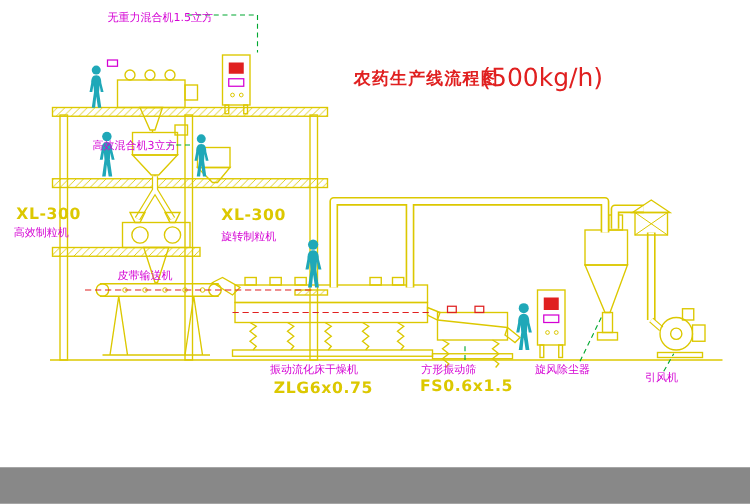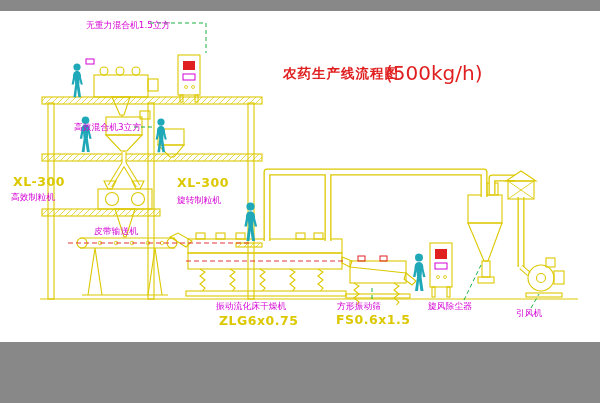--- a/index.html
+++ b/index.html
@@ -1,21 +1,21 @@
 <!DOCTYPE html>
 <html style="--c-yellow: #dcc800; --c-magenta: #d400d4; --c-red: #e02020; --c-cyan: #1fa8b8; --c-green: #00a830; --c-bg: #ffffff;"><head>
 <meta charset="utf-8">
 <style>
   :root{
     --c-yellow:#dcc800; --c-magenta:#d400d4; --c-red:#e02020;
     --c-cyan:#1fa8b8; --c-green:#00a830; --c-bg:#ffffff;
   }
   html,body{margin:0;padding:0;background:#888}
-  .wrap{width:600px;height:331px;background:var(--c-bg);position:relative;overflow:hidden;
-        font-family:"DejaVu Sans",sans-serif;margin:11px auto}
+  .wrap{width:600px;height:374px;background:var(--c-bg);position:relative;overflow:hidden;
+        font-family:"DejaVu Sans",sans-serif;margin:0 auto}
   svg{display:block}
   .ln{stroke:var(--c-yellow);stroke-width:1.1;fill:none}
   .lnthin{stroke:var(--c-yellow);stroke-width:0.8;fill:none}
   .hatch{stroke:var(--c-yellow);stroke-width:1.1;fill:url(#hatchp)}
   .pipe-o{stroke:var(--c-yellow);stroke-width:7;fill:none;stroke-linejoin:round}
   .pipe-i{stroke:var(--c-bg);stroke-width:4.4;fill:none;stroke-linejoin:round}
   .pipe-o2{stroke:var(--c-yellow);stroke-width:5;fill:none;stroke-linejoin:round}
   .pipe-i2{stroke:var(--c-bg);stroke-width:3;fill:none;stroke-linejoin:round}
   .person{fill:var(--c-cyan);stroke:none}
   .mag{stroke:var(--c-magenta);stroke-width:1;fill:none}

